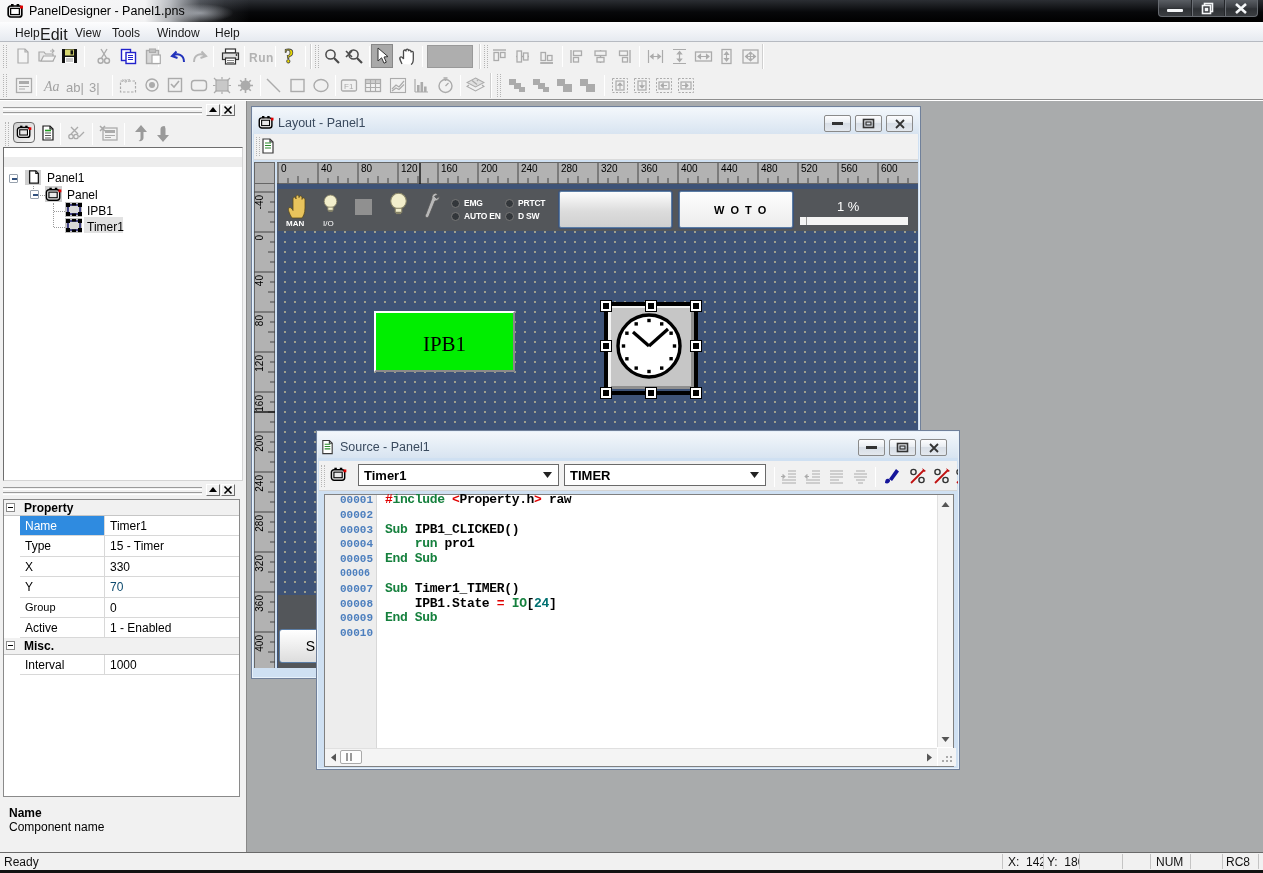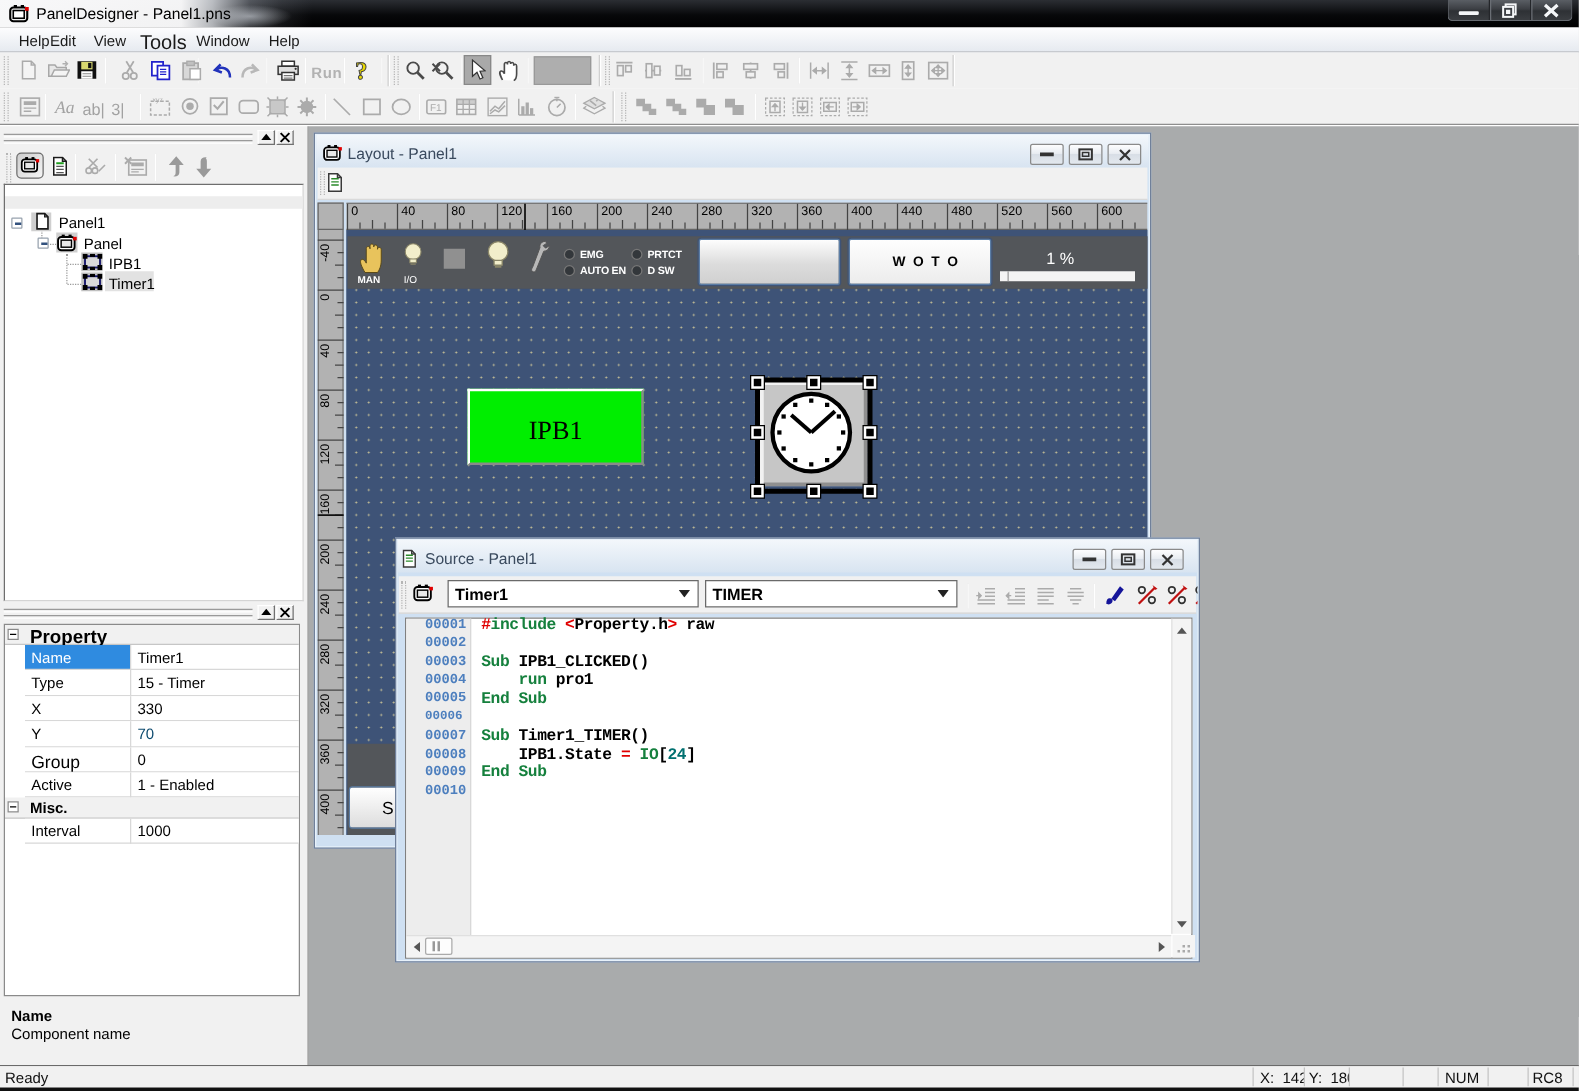--- a/index.html
+++ b/index.html
@@ -36,23 +36,23 @@
         <rect x="3.5" y="3.5" width="8" height="8" fill="#3c3f44" stroke="#f4f6f8" stroke-width="1.6"></rect>
         <rect x="5.8" y="5.8" width="3.4" height="3.4" fill="#f4f6f8"></rect>
       </svg>
 <svg class="a" style="left:74px;top:2px" width="16" height="13" viewBox="0 0 16 13">
         <path d="M3 2 L13 11 M13 2 L3 11" stroke="#f4f6f8" stroke-width="2.6"></path>
       </svg>
 </div>
 </div>
 <div class="a" style="left:0;top:22px;width:1263px;height:20px;background:linear-gradient(to bottom,#fdfdfe,#e6eaf0);border-bottom:1px solid #b6bac1">
     <div class="a" style="left:15px;top:4px;font-size:12px;color:#1a1a1a">Help</div>
-    <div class="a" style="left:40px;top:4px;font-size:12px;color:#1a1a1a">Edit</div>
+    <div class="a" style="left:40px;top:4px;font-size:16px;color:#1a1a1a">Edit</div>
     <div class="a" style="left:75px;top:4px;font-size:12px;color:#1a1a1a">View</div>
-    <div class="a" style="left:112px;top:4px;font-size:16px;color:#1a1a1a">Tools</div>
+    <div class="a" style="left:112px;top:4px;font-size:12px;color:#1a1a1a">Tools</div>
     <div class="a" style="left:157px;top:4px;font-size:12px;color:#1a1a1a">Window</div>
     <div class="a" style="left:215px;top:4px;font-size:12px;color:#1a1a1a">Help</div>
   </div>
 <div class="a tb" style="left:0;top:42px;width:1263px;height:29px"></div>
 <div class="a tb" style="left:0;top:71px;width:1263px;height:29px;border-bottom:1px solid #8e8e8e"></div>
 <div class="a" style="left:310px;top:44px;width:2px;height:25px;border-left:1px solid #d0d0d0;border-right:1px solid #fff"></div>
 <div class="a" style="left:479px;top:44px;width:2px;height:25px;border-left:1px solid #d0d0d0;border-right:1px solid #fff"></div>
 <div class="a" style="left:762px;top:44px;width:2px;height:25px;border-left:1px solid #d0d0d0;border-right:1px solid #fff"></div>
 <div class="a grip" style="left:3px;top:45px;height:23px"></div>
 <div class="a grip" style="left:315px;top:45px;height:23px"></div>
@@ -403,40 +403,40 @@
   </div>
 <div class="a capbtn" style="left:221px;top:484px">
     <svg width="12" height="10" viewBox="0 0 12 10">
       <path d="M2.5 1.5 L9.5 8.5 M9.5 1.5 L2.5 8.5" stroke="#000" stroke-width="1.6"></path>
     </svg>
   </div>
 <div class="a" style="left:3px;top:499px;width:237px;height:298px;background:#fff;border:1px solid #8a8a8a"></div>
 <div class="a" style="left:4px;top:499.5px;width:235px;height:16.5px;background:#f1f1f1;border-bottom:1px solid #c6c6c6"></div>
 <div class="a" style="left:6px;top:502.5px;width:9px;height:9px;background:#fff;border:1px solid #8a8a8a"></div>
 <div class="a" style="left:8px;top:506.5px;width:5px;height:1px;background:#000"></div>
-<div class="a" style="left:24px;top:500.5px;font-size:15px;font-weight:bold;color:#000">Property</div>
+<div class="a" style="left:24px;top:500.5px;font-size:12px;font-weight:bold;color:#000">Property</div>
 <div class="a" style="left:20px;top:516.0px;width:84px;height:20.4px;background:#2f8be0;border-bottom:1px solid #d8d8d8"></div>
 <div class="a" style="left:104px;top:516.0px;width:135px;height:20.4px;background:#fff;border-bottom:1px solid #d8d8d8;border-left:1px solid #d8d8d8"></div>
 <div class="a" style="left:25px;top:519.0px;font-size:12px;color:#fff">Name</div>
 <div class="a" style="left:110px;top:519.0px;font-size:12px;color:#000">Timer1</div>
 <div class="a" style="left:20px;top:536.4px;width:84px;height:20.4px;background:#fff;border-bottom:1px solid #d8d8d8"></div>
 <div class="a" style="left:104px;top:536.4px;width:135px;height:20.4px;background:#fff;border-bottom:1px solid #d8d8d8;border-left:1px solid #d8d8d8"></div>
 <div class="a" style="left:25px;top:539.4px;font-size:12px;color:#000">Type</div>
 <div class="a" style="left:110px;top:539.4px;font-size:12px;color:#000">15 - Timer</div>
 <div class="a" style="left:20px;top:556.8px;width:84px;height:20.4px;background:#fff;border-bottom:1px solid #d8d8d8"></div>
 <div class="a" style="left:104px;top:556.8px;width:135px;height:20.4px;background:#fff;border-bottom:1px solid #d8d8d8;border-left:1px solid #d8d8d8"></div>
 <div class="a" style="left:25px;top:559.8px;font-size:12px;color:#000">X</div>
 <div class="a" style="left:110px;top:559.8px;font-size:12px;color:#000">330</div>
 <div class="a" style="left:20px;top:577.2px;width:84px;height:20.4px;background:#fff;border-bottom:1px solid #d8d8d8"></div>
 <div class="a" style="left:104px;top:577.2px;width:135px;height:20.4px;background:#fff;border-bottom:1px solid #d8d8d8;border-left:1px solid #d8d8d8"></div>
 <div class="a" style="left:25px;top:580.2px;font-size:12px;color:#000">Y</div>
 <div class="a" style="left:110px;top:580.2px;font-size:12px;color:#0c4a6e">70</div>
 <div class="a" style="left:20px;top:597.6px;width:84px;height:20.4px;background:#fff;border-bottom:1px solid #d8d8d8"></div>
 <div class="a" style="left:104px;top:597.6px;width:135px;height:20.4px;background:#fff;border-bottom:1px solid #d8d8d8;border-left:1px solid #d8d8d8"></div>
-<div class="a" style="left:25px;top:600.6px;font-size:14px;color:#000">Group</div>
+<div class="a" style="left:25px;top:600.6px;font-size:11px;color:#000">Group</div>
 <div class="a" style="left:110px;top:600.6px;font-size:12px;color:#000">0</div>
 <div class="a" style="left:20px;top:618.0px;width:84px;height:20.4px;background:#fff;border-bottom:1px solid #d8d8d8"></div>
 <div class="a" style="left:104px;top:618.0px;width:135px;height:20.4px;background:#fff;border-bottom:1px solid #d8d8d8;border-left:1px solid #d8d8d8"></div>
 <div class="a" style="left:25px;top:621.0px;font-size:12px;color:#000">Active</div>
 <div class="a" style="left:110px;top:621.0px;font-size:12px;color:#000">1 - Enabled</div>
 <div class="a" style="left:4px;top:638.4px;width:235px;height:16.5px;background:#f1f1f1;border-bottom:1px solid #c6c6c6"></div>
 <div class="a" style="left:6px;top:641.4px;width:9px;height:9px;background:#fff;border:1px solid #8a8a8a"></div>
 <div class="a" style="left:8px;top:645.4px;width:5px;height:1px;background:#000"></div>
 <div class="a" style="left:24px;top:639.4px;font-size:12px;font-weight:bold;color:#000">Misc.</div>
 <div class="a" style="left:20px;top:654.9px;width:84px;height:20.4px;background:#fff;border-bottom:1px solid #d8d8d8"></div>

